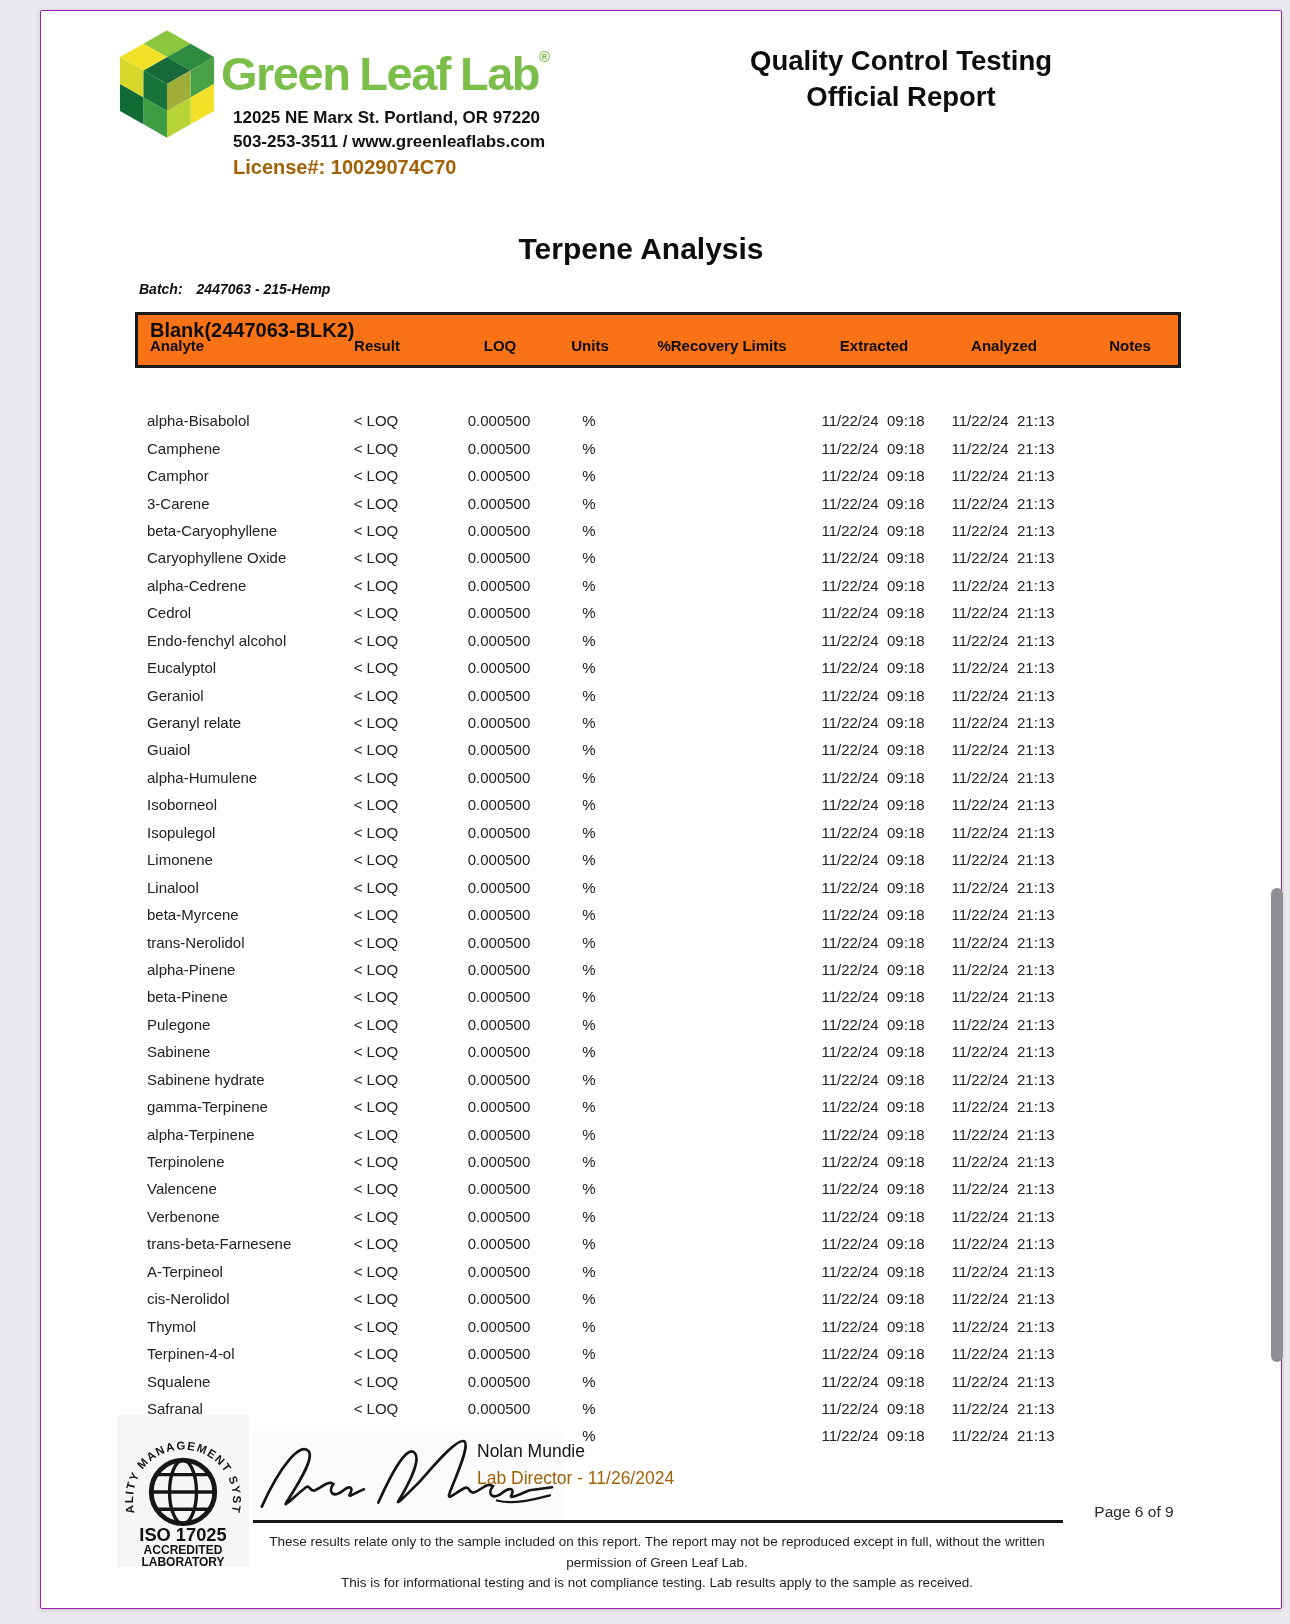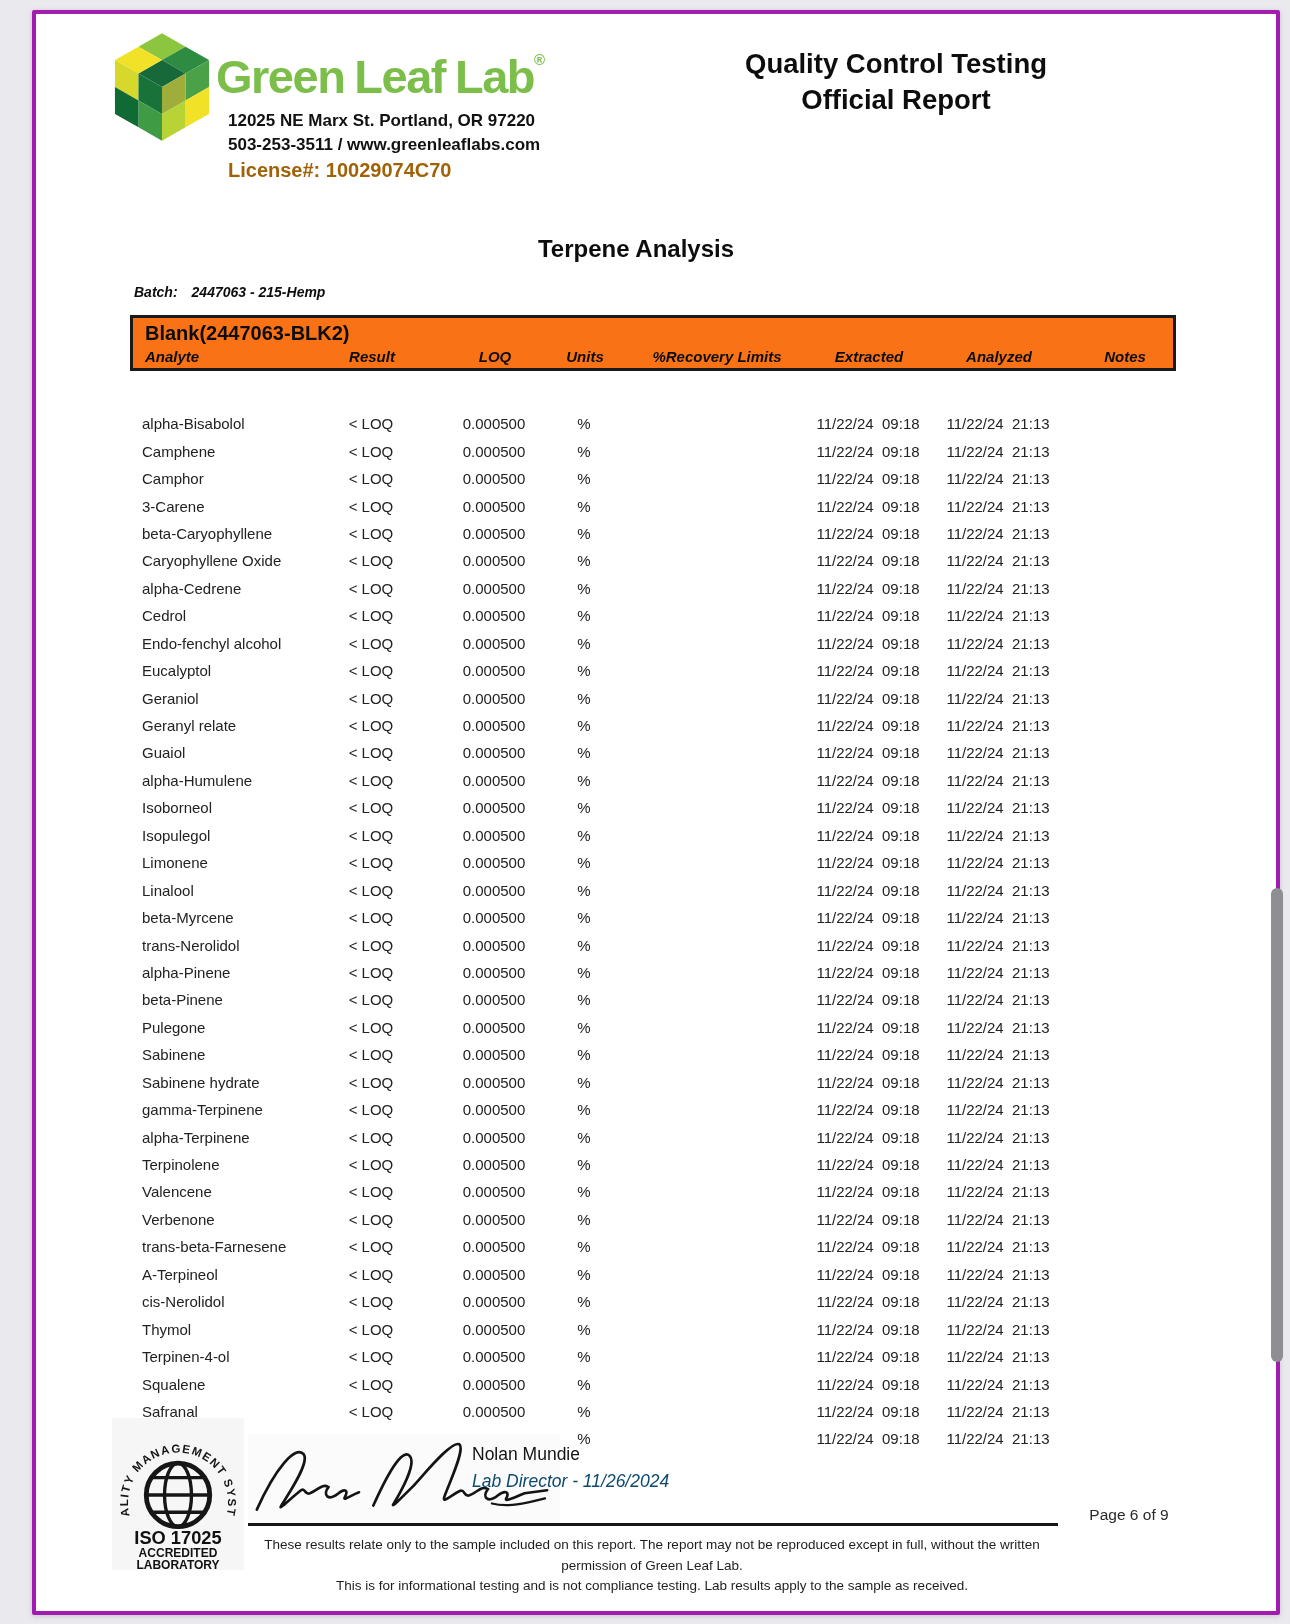--- a/index.html
+++ b/index.html
@@ -3,22 +3,22 @@
 <meta charset="utf-8">
 <style>
   html,body{margin:0;padding:0;}
   body{
     width:1290px;height:1624px;position:relative;overflow:hidden;
     background:#e9e9ee;
     font-family:"Liberation Sans", sans-serif;
     -webkit-font-smoothing:antialiased;
   }
   .page{
-    position:absolute;left:32px;top:10px;width:1240px;height:1597px;
-    background:#ffffff;border:4px solid #a21caf;border-radius:2px;
+    position:absolute;left:40px;top:10px;width:1240px;height:1597px;
+    background:#ffffff;border:1px solid #a21caf;border-radius:2px;
     box-shadow:0 1px 5px rgba(0,0,0,.16);
   }
   .abs{position:absolute;}
 
   
   .brand{
     left:180px;top:38px;
     font-size:47px;font-weight:bold;letter-spacing:-1.5px;line-height:1;
     white-space:nowrap;
   }
@@ -28,52 +28,52 @@
   .addr1{top:97px;}
   .addr2{top:121px;}
   .license{left:192px;top:145px;font-family:Liberation Sans, sans-serif;font-weight:bold;font-size:20px;color:#a16207;white-space:nowrap;}
   .report-title{
     left:680px;top:32px;width:360px;text-align:center;
     font-size:27.5px;font-weight:bold;color:#0d0d0d;line-height:36px;
   }
 
   
   .main-title{left:60px;top:168px;width:1080px;text-align:center;font-size:34px;font-weight:bold;color:#0d0d0d;}
-  .sub-title{left:60px;top:221px;width:1080px;text-align:center;font-size:24px;font-weight:bold;color:#0d0d0d;}
+  .sub-title{left:60px;top:221px;width:1080px;text-align:center;font-size:30px;font-weight:bold;color:#0d0d0d;}
   .batch{left:98px;top:270px;font-size:14px;font-weight:bold;font-style:italic;color:#0d0d0d;}
   .batch .batch-value{margin-left:14px;}
 
   
   .header-box{
     left:94px;top:301px;width:1040px;height:50px;
     border:3px solid #1a1a1a;background:#f97316;
   }
   .sample-title{position:absolute;left:12px;top:4px;font-size:20px;font-weight:bold;color:#0d0d0d;}
   .grid{
     display:grid;
     grid-template-columns:174px 130px 116px 64px 200px 104px 156px 96px;
   }
   .col-headers{position:absolute;left:0;bottom:1px;width:1040px;font-size:15px;font-weight:bold;color:#0d0d0d;}
-  .col-headers .cell{padding-bottom:2px;font-style:italic;}
+  .col-headers .cell{padding-bottom:10px;}
   .rows{left:94px;top:360px;width:1046px;margin-top:36px;}
   .trow{
     display:grid;
     grid-template-columns:176px 130px 116px 64px 200px 104px 156px 100px;
     height:27.45px;align-items:center;
   }
   .cell{text-align:center;white-space:nowrap;overflow:visible;}
   .c-analyte{text-align:left;padding-left:12px;}
   .trow .cell{font-size:15px;color:#222;}
   .c-pre{white-space:pre;}
 
   
   .iso-badge{left:76px;top:1404px;width:132px;height:152px;background:#f6f6f6;}
   .sig-block{left:212px;top:1420px;width:312px;height:92px;background:#fbfbfb;}
   .signer-name{left:436px;top:1430px;font-size:17.5px;color:#141414;}
-  .signer-title{left:436px;top:1457px;font-size:17.5px;color:#0c4a6e;font-style:italic;}
+  .signer-title{left:436px;top:1457px;font-size:17.5px;color:#a16207;}
   .sig-line{left:212px;top:1509px;width:810px;height:3px;background:#161616;}
   .page-num{left:993px;top:1492px;width:200px;text-align:center;font-size:15.5px;color:#2a2a2a;}
   .disc1{left:221px;top:1520px;width:790px;text-align:center;font-size:13.5px;line-height:21px;color:#1e1e1e;}
   .disc2{left:246px;top:1564px;width:740px;text-align:center;font-size:13.5px;color:#1e1e1e;}
 
   
   .scroll-thumb{
     position:absolute;left:1271px;top:888px;width:12px;height:474px;
     background:#8e8e93;border-radius:6px;
   }

